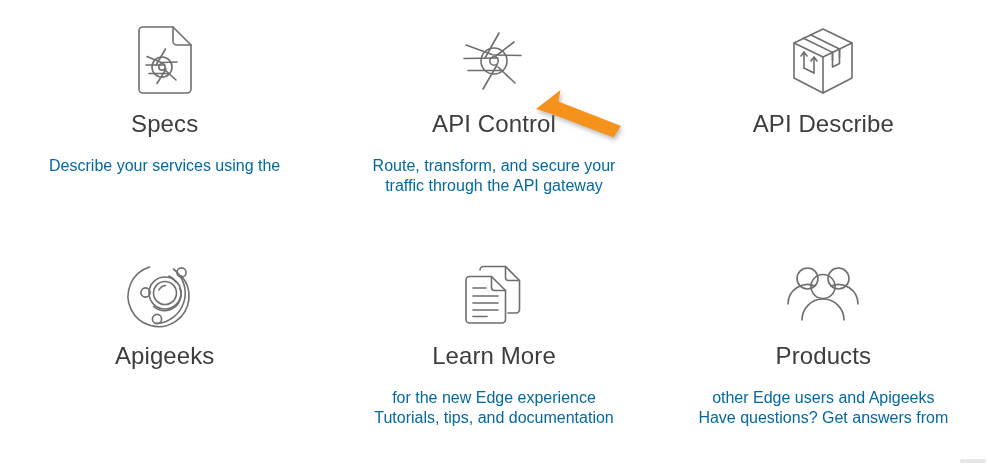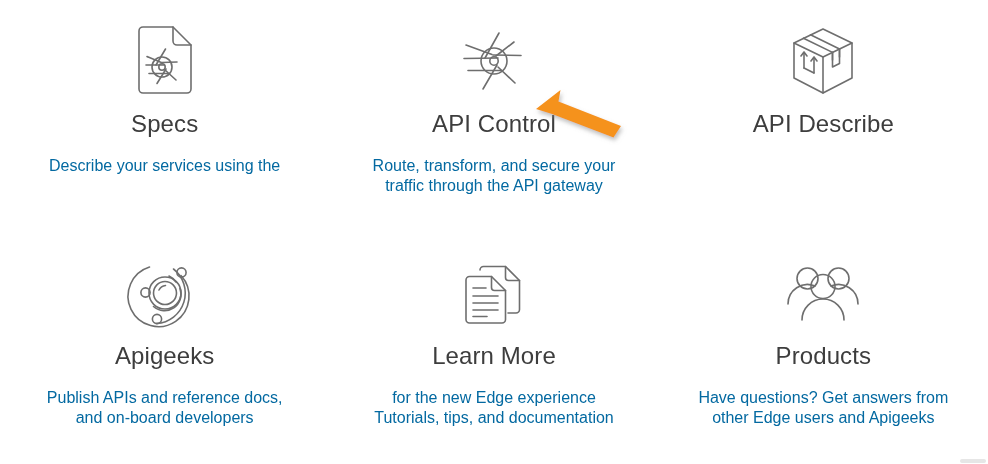--- a/index.html
+++ b/index.html
@@ -186,24 +186,20 @@
         <path d="M49 15.5 a30.5 30.5 0 1 1 -31.5 -8.5"></path>
         <path d="M41.5 9 a30.5 30.5 0 0 1 -17 54.5"></path>
         <path d="M48 28.5 a16.5 16.5 0 0 1 -26.5 18"></path>
         <path d="M44 22 a16.5 16.5 0 0 0 -7 -6"></path>
         <circle cx="49.5" cy="12.5" r="4.6"></circle>
         <circle cx="13.5" cy="32.5" r="4.6"></circle>
         <circle cx="25" cy="59" r="4.6"></circle>
       </svg>
     </div>
     <div class="tile-title">Apigeeks</div>
-    <div class="tile-desc">
-      <span class="dline">Publish APIs and reference docs,</span>
-      <span class="dline">and on-board developers</span>
-    </div>
   </div>
 
   <div class="tile">
     <div class="tile-icon">
       <svg width="64" height="66" viewBox="0 0 64 66">
         <path d="M18 10 a3.5 3.5 0 0 1 3.5 -3.5 h22 l14 14 v29 a3.5 3.5 0 0 1 -3.5 3.5 h-8"></path>
         <path d="M43.5 6.5 v11 a3 3 0 0 0 3 3 h11"></path>
         <path d="M4 20 a3.5 3.5 0 0 1 3.5 -3.5 h22 l14 14 v29 a3.5 3.5 0 0 1 -3.5 3.5 h-32.5 a3.5 3.5 0 0 1 -3.5 -3.5 z"></path>
         <path d="M29.5 16.5 v11 a3 3 0 0 0 3 3 h11"></path>
         <path d="M11 28 L24 28" stroke-width="1.5"></path>
@@ -226,22 +222,22 @@
         <circle cx="22.5" cy="14.5" r="10.5"></circle>
         <circle cx="53.5" cy="14.5" r="10.5"></circle>
         <path d="M3 40 a19.5 19.5 0 0 1 27 -18"></path>
         <path d="M73 40 a19.5 19.5 0 0 0 -27 -18"></path>
         <circle cx="38" cy="22.5" r="12"></circle>
         <path d="M17 56 a21 21 0 0 1 42 0"></path>
       </svg>
     </div>
     <div class="tile-title">Products</div>
     <div class="tile-desc">
+      <span class="dline">other Edge users and Apigeeks</span>
       <span class="dline">Have questions? Get answers from</span>
-      <span class="dline">other Edge users and Apigeeks</span>
     </div>
   </div>
 
 </div>
 
 <div id="cursor-arrow">
   <svg width="92" height="54" viewBox="0 0 92 54">
     <defs>
       <filter id="arrowShadow" x="-30%" y="-30%" width="170%" height="180%">
         <feDropShadow dx="1.5" dy="3" stdDeviation="2.2" flood-color="#8a8a8a" flood-opacity="0.55"></feDropShadow>

